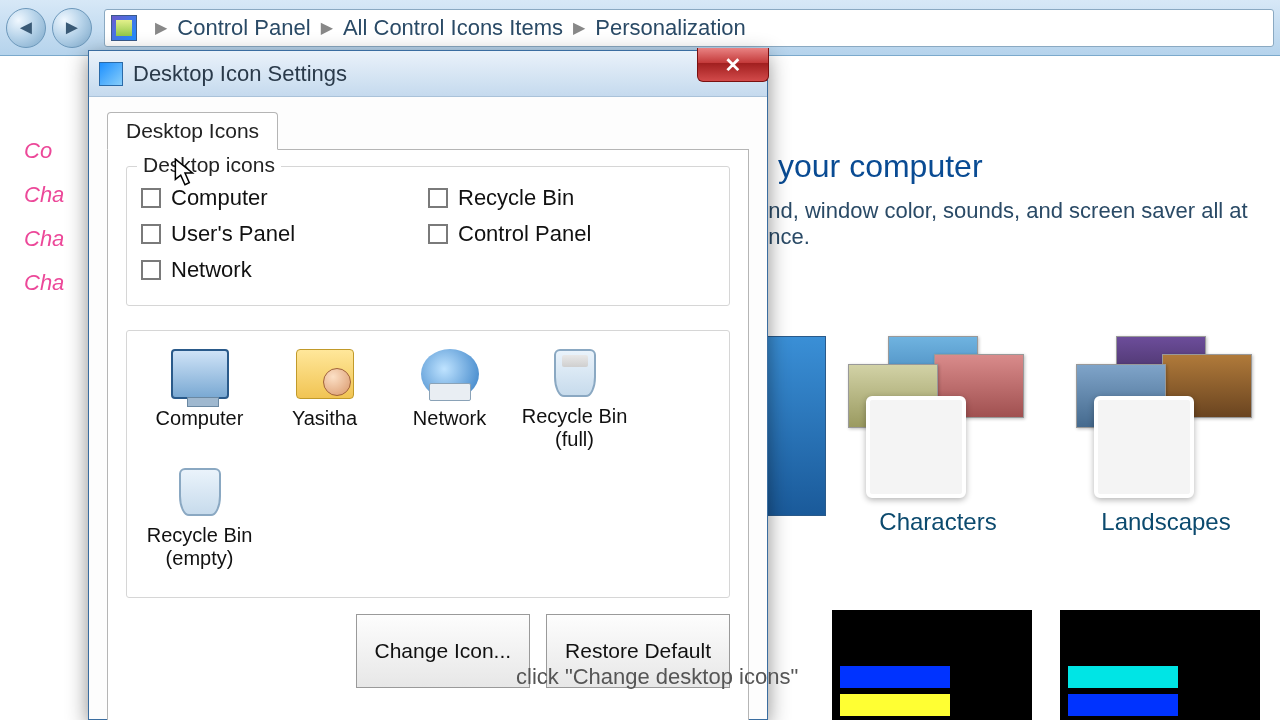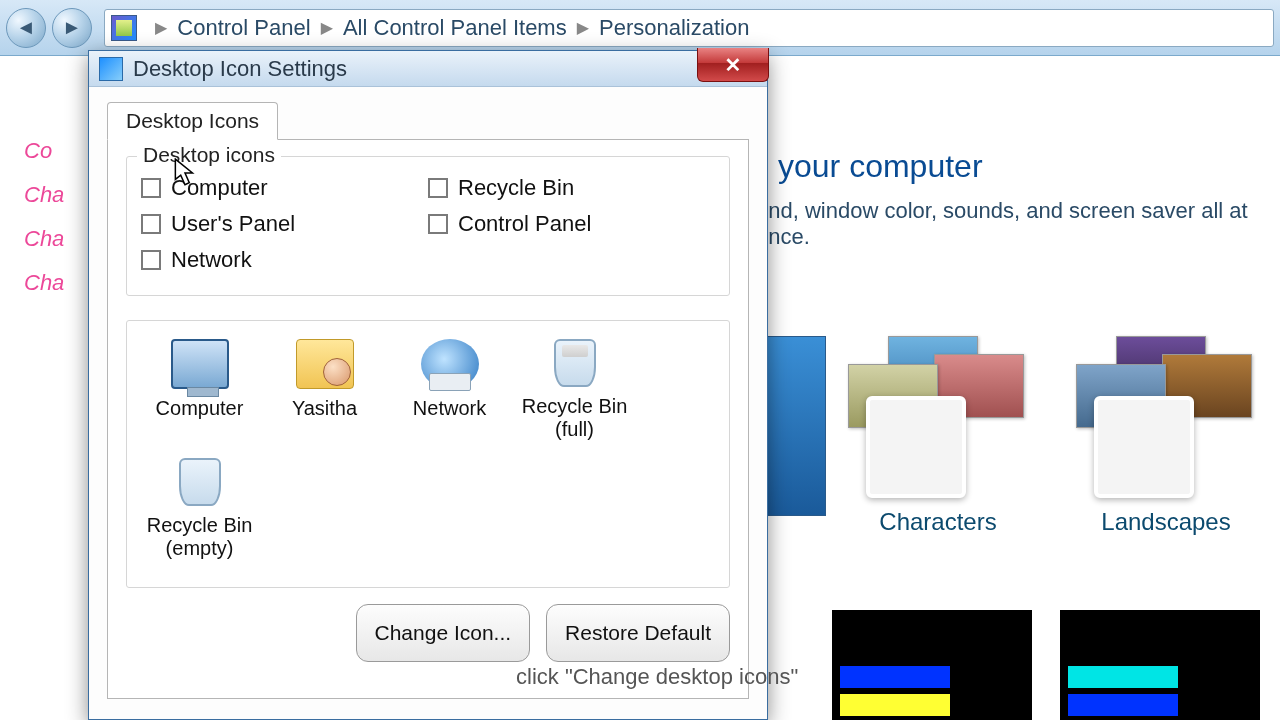--- a/index.html
+++ b/index.html
@@ -89,21 +89,21 @@
   .hc-bar { position: absolute; height: 22px; }
 
   
   .dialog {
     position: absolute; left: 88px; top: 50px; width: 680px; height: 670px;
     background: #fdfdfd;
     border: 1px solid #3a6da0;
     box-shadow: 0 6px 20px rgba(0,0,0,.45);
   }
   .dlg-titlebar {
-    height: 36px;
+    height: 46px;
     background: linear-gradient(#eaf2fa, #c5daee);
     border-bottom: 1px solid #aac2d9;
     display: flex; align-items: center; padding: 0 10px;
     position: relative;
     text-align: center;
   }
   .dlg-appicon {
     width: 24px; height: 24px;
     background: linear-gradient(135deg,#1e90ff,#87cefa);
     border: 1px solid #2a6aa8; margin-right: 10px;
@@ -204,23 +204,23 @@
   .i-bin.full::before {
     content:""; position:absolute; left:6px; top:4px; right:6px; height:12px;
     background: linear-gradient(#e8e8e8,#cfcfcf);
     border-radius: 2px;
   }
 
   .btn-row {
     display: flex; gap: 16px; justify-content: flex-end; margin: 16px 0 14px 0;
   }
   .btn {
-    padding: 16px 18px; font-size: 21px; color: #111;
+    padding: 24px 18px; font-size: 21px; color: #111;
     background: linear-gradient(#fdfdfd,#e7e7e7);
-    border: 1px solid #9a9a9a; border-radius: 12px;
+    border: 1px solid #9a9a9a; border-radius: 0;
   }
   .allow-row {
     display: flex; align-items: center; gap: 10px;
     font-size: 22px; color: #111;
   }
 
   .caption-overlay {
     position: absolute; left: 516px; top: 664px;
     font-size: 22px; color: #555;
     pointer-events: none;
@@ -241,21 +241,21 @@
     </div>
     <div class="nav-circle">
       <span>►</span>
     </div>
   </div>
   <div class="addrbar">
     <span class="addr-icon"></span>
     <span class="crumb-sep">▶</span>
     <span>Control Panel</span>
     <span class="crumb-sep">▶</span>
-    <span>All Control Panel Items</span>
+    <span>All Control Icons Items</span>
     <span class="crumb-sep">▶</span>
     <span>Personalization</span>
   </div>
 </div>
 
 <div class="bgpane">
   <div class="sidebar">
     <div>Co</div>
     <div>Cha</div>
     <div>Cha</div>

